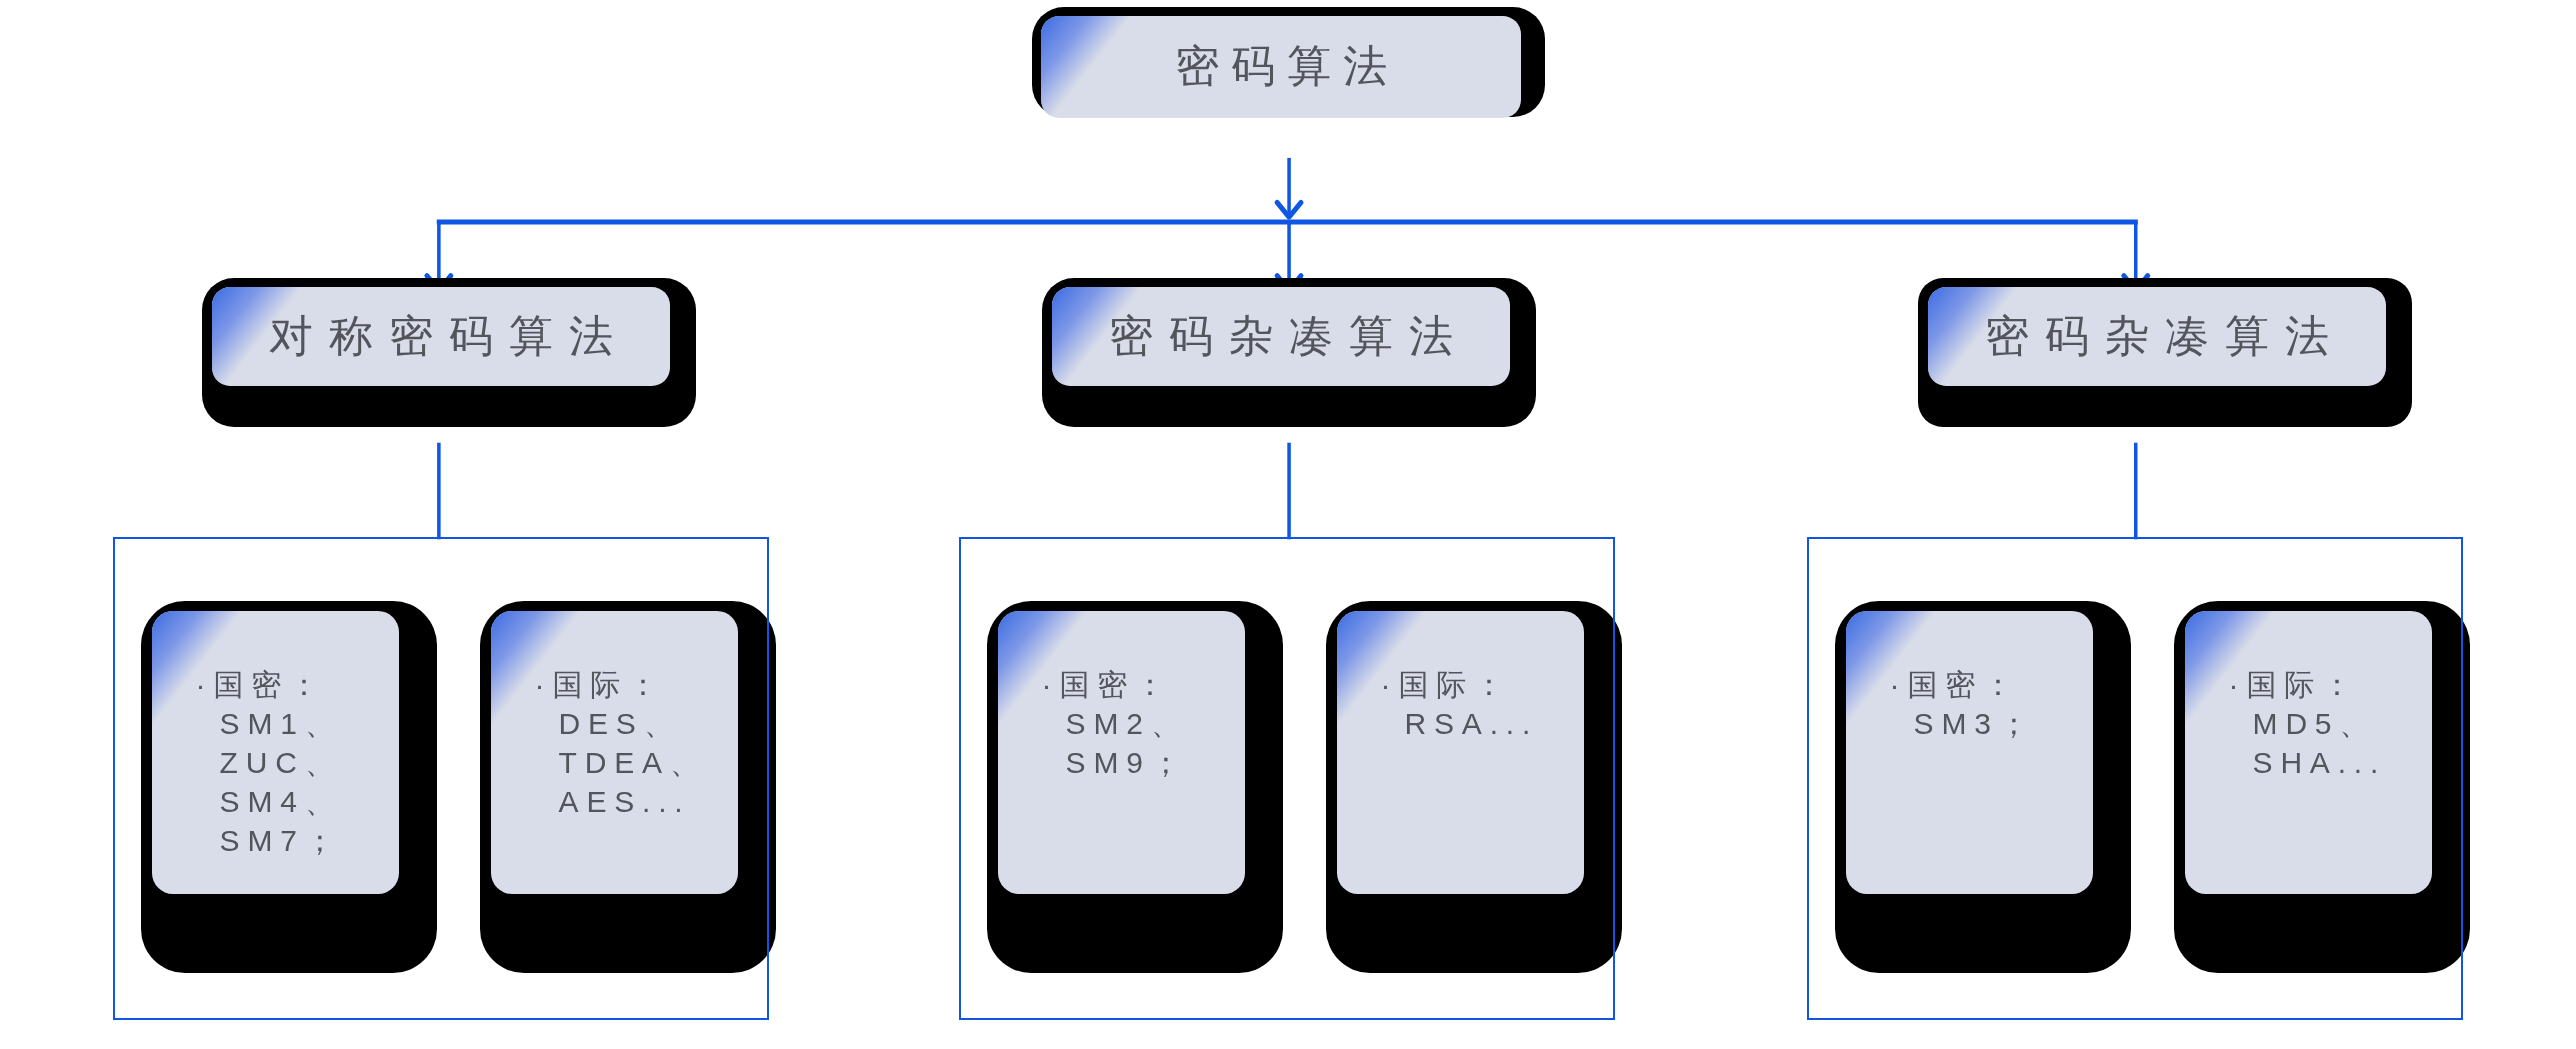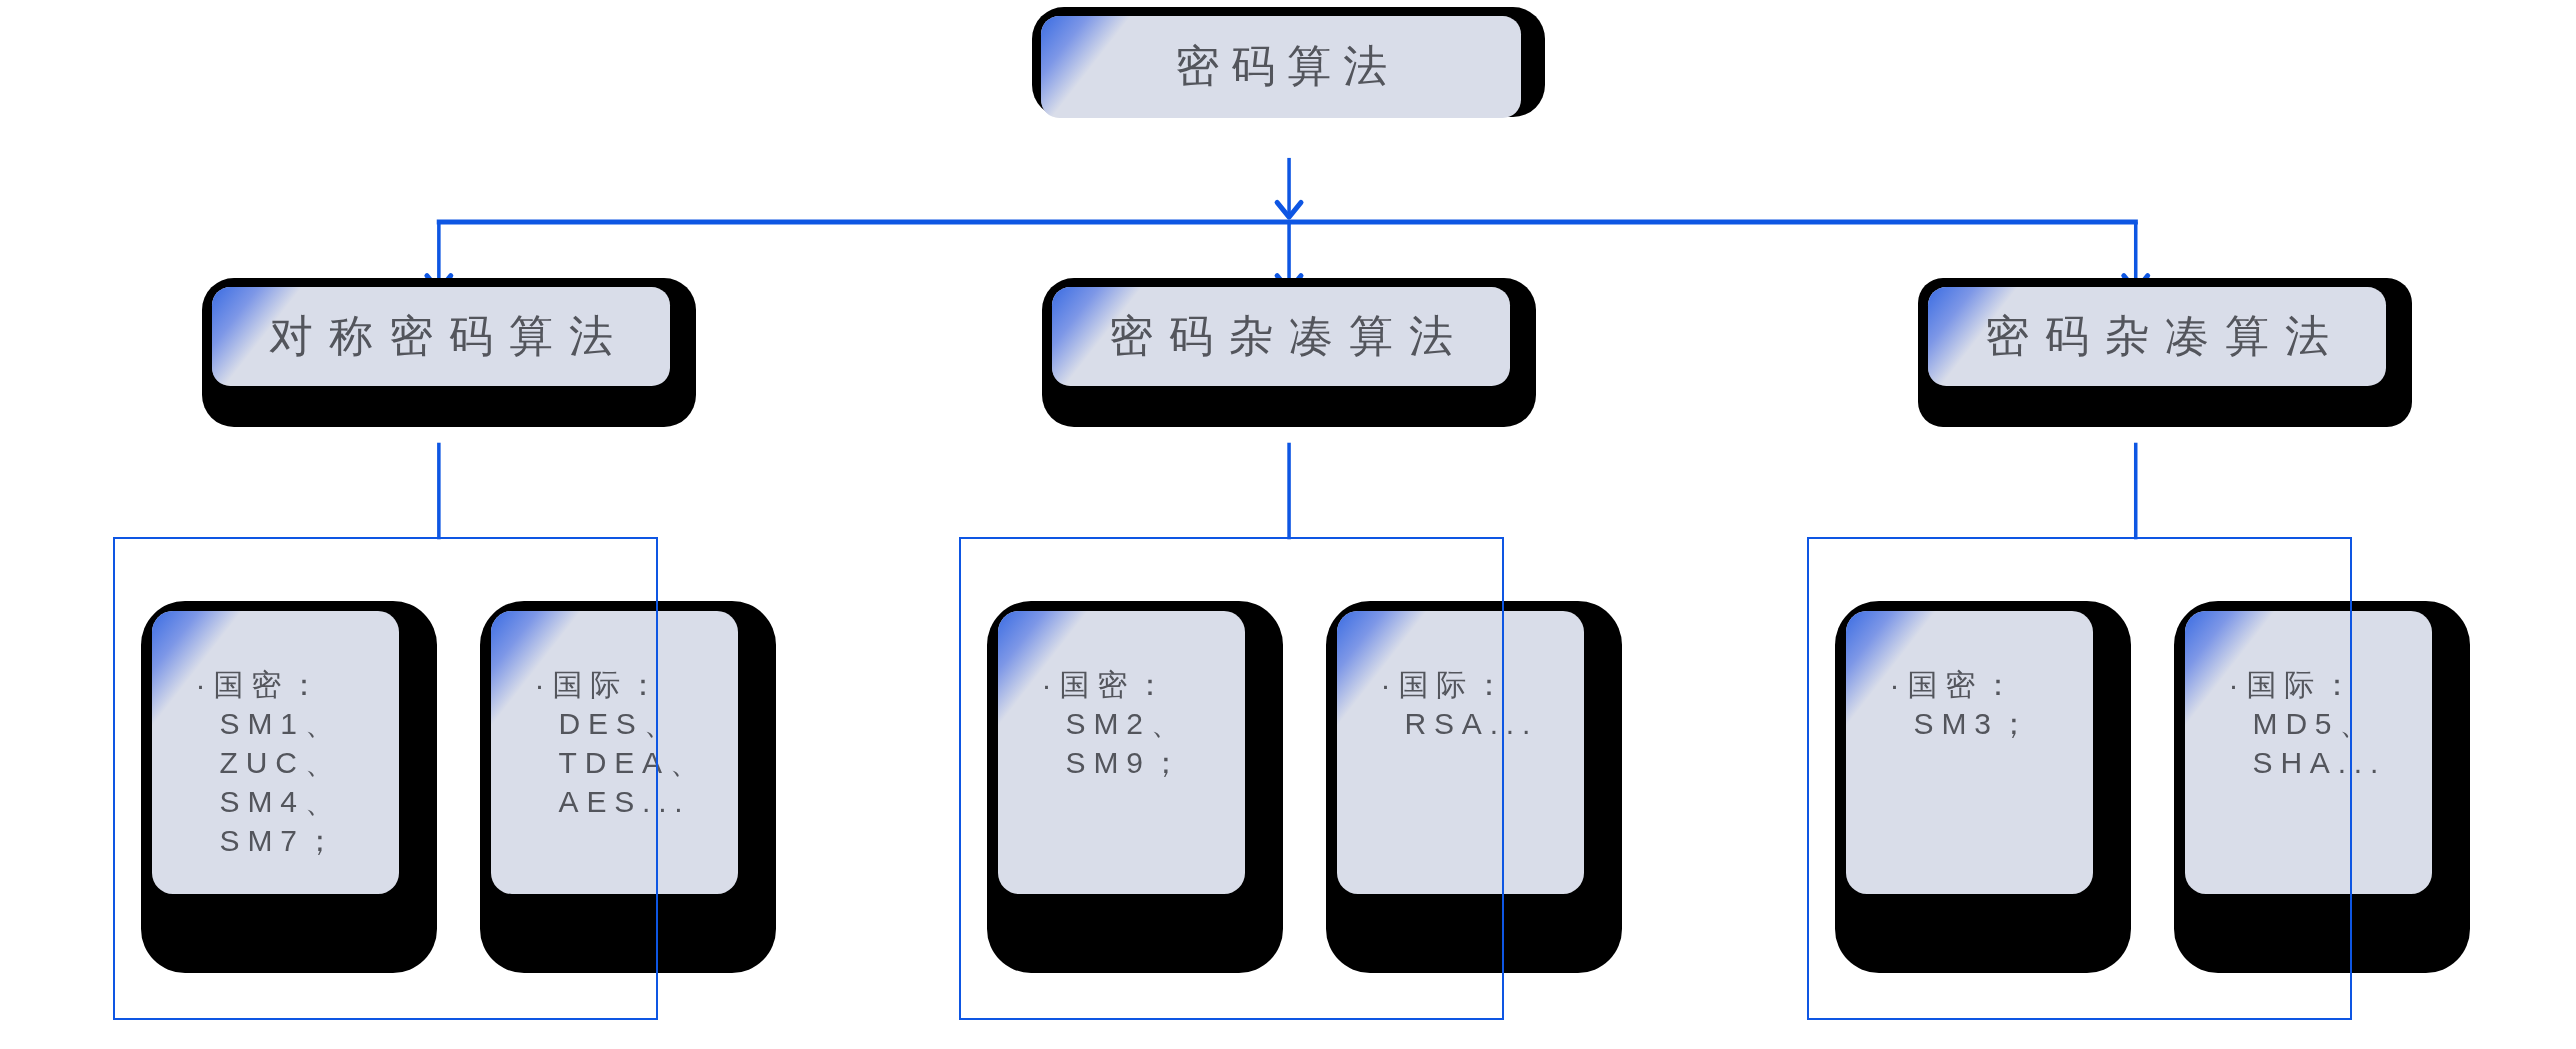--- a/index.html
+++ b/index.html
@@ -54,21 +54,21 @@
     color:var(--text);
     font-size:44px;
     font-weight:400;
     white-space:nowrap;
   }
   .node.root .label{letter-spacing:12px;padding-left:12px;}
   .node.branch .label{letter-spacing:16px;padding-left:16px;}
 
   
   .group{
-    position:absolute;top:537px;width:545px;height:483px;
+    position:absolute;top:537px;width:656px;height:483px;
     z-index:1;
   }
   .group.g1{left:113px;}
   .group.g2{left:959px;}
   .group.g3{left:1807px;}
   .group .frame{
     position:absolute;inset:0;
     border:2.8px solid var(--accent);
     z-index:3;
     pointer-events:none;

